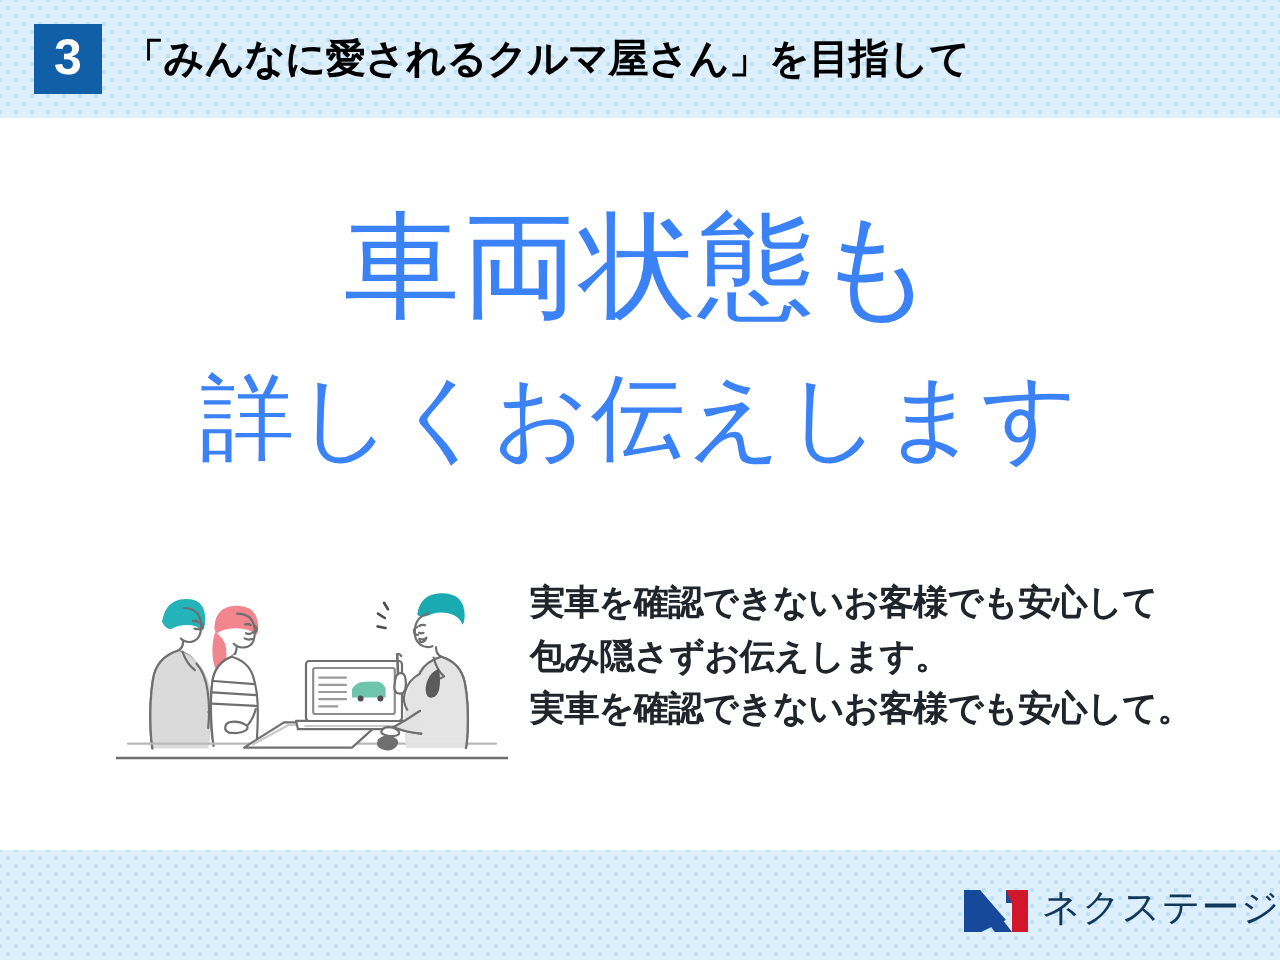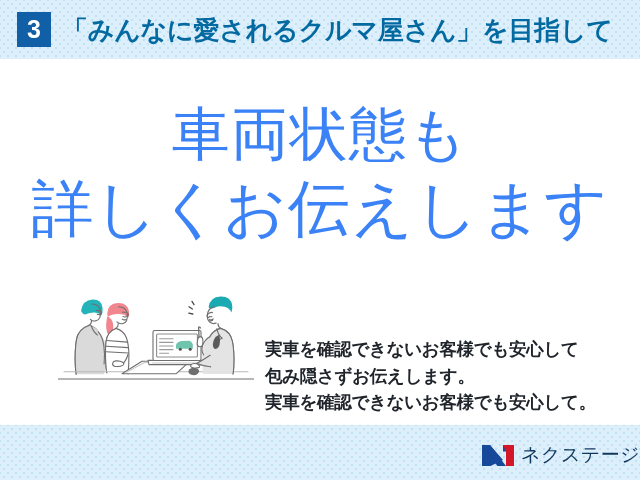--- a/index.html
+++ b/index.html
@@ -47,23 +47,23 @@
     line-height: 35px;
     text-align: center;
     letter-spacing: 0;
   }
   #header-title {
     position: absolute;
     left: 62px;
     top: 13px;
     height: 34px;
     line-height: 34px;
-    font-size: 26px;
+    font-size: 20px;
     font-weight: bold;
-    color: #0369a1;
+    color: #000000;
     white-space: nowrap;
     letter-spacing: -0.2px;
   }
 
   
   #headline {
     position: absolute;
     left: 0;
     top: 98px;
     width: 640px;
@@ -73,37 +73,36 @@
     letter-spacing: 1px;
   }
   #headline .hl-line-1 {
     display: block;
     font-size: 58px;
     line-height: 72px;
     white-space: nowrap;
   }
   #headline .hl-line-2 {
     display: block;
-    font-size: 62px;
+    font-size: 47px;
     line-height: 78px;
     white-space: nowrap;
   }
 
   
   #body-copy {
     position: absolute;
     left: 265px;
     top: 288px;
     width: 350px;
     color: #20252b;
     font-size: 17.5px;
     line-height: 26.5px;
     font-weight: bold;
     letter-spacing: -0.3px;
-    margin-top: 48px;
   }
   #body-copy .copy-line { display: block; white-space: nowrap; }
 
   
   #illustration {
     position: absolute;
     left: 58px;
     top: 278px;
     width: 196px;
     height: 116px;

